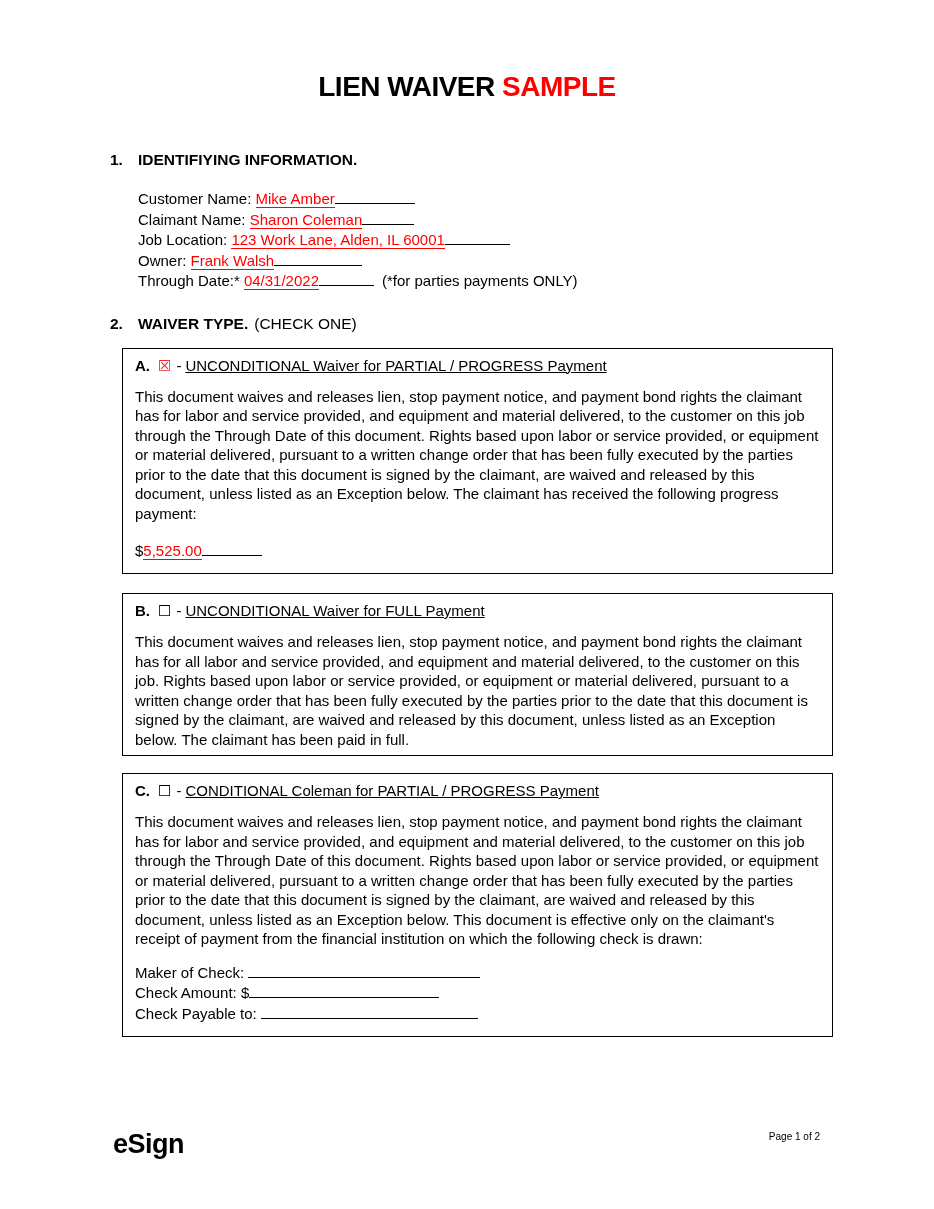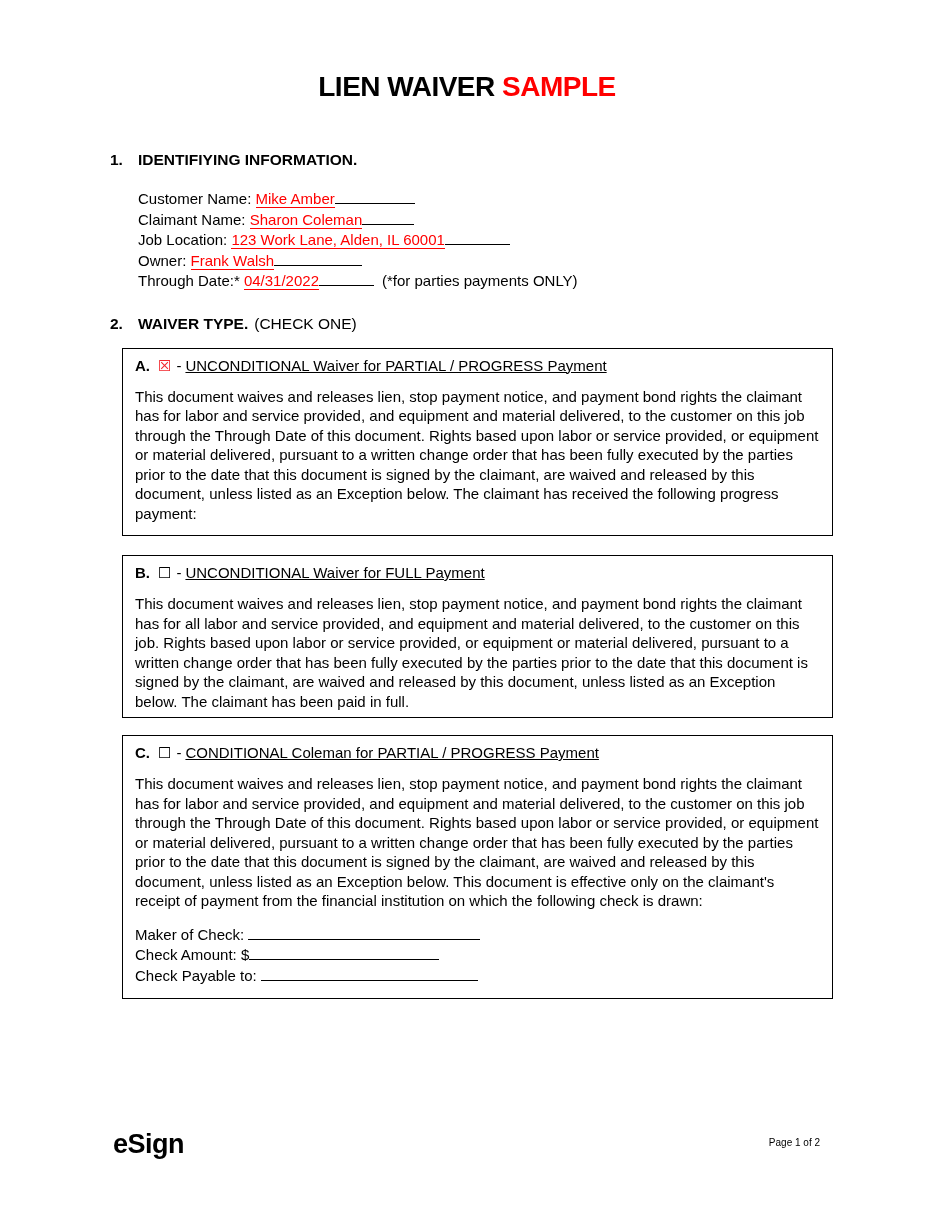--- a/index.html
+++ b/index.html
@@ -61,21 +61,21 @@
   .cb-glyph.checked { color: #f2262b; }
   .dash { margin: 0 4px 0 2px; }
   .opt-title { text-decoration: underline; }
   .box p { margin-top: 10px; line-height: 19.5px; }
   .amount-line { margin-top: 18px; line-height: 20px; }
   .check-fields { margin-top: 14px; line-height: 20.5px; }
 
   
   .footer {
     position: absolute; left: 0; right: 0; top: 1128px;
-    display: flex; justify-content: space-between; align-items: center;
+    display: flex; justify-content: space-between; align-items: flex-start;
     padding: 0 114px 0 113px;
   }
   .logo { font-size: 27px; font-weight: bold; letter-spacing: -0.5px; line-height: 32px; }
   .page-indicator { font-size: 10px; line-height: 18px; margin-bottom: 3px; }
 </style>
 </head>
 <body>
 
 <div class="page">
 
@@ -98,20 +98,21 @@
     <span class="num">2.</span>
     <span class="head-bold">WAIVER TYPE.</span>
     <span class="head-normal">(CHECK ONE)</span>
   </div>
 
   <div class="box box-a">
     <div class="box-head">
       <span class="letter">A.</span><span class="cb-glyph checked">☒</span><span class="dash">-</span><span class="opt-title">UNCONDITIONAL Waiver for PARTIAL / PROGRESS Payment</span>
     </div>
     <p>This document waives and releases lien, stop payment notice, and payment bond rights the claimant has for labor and service provided, and equipment and material delivered, to the customer on this job through the Through Date of this document. Rights based upon labor or service provided, or equipment or material delivered, pursuant to a written change order that has been fully executed by the parties prior to the date that this document is signed by the claimant, are waived and released by this document, unless listed as an Exception below. The claimant has received the following progress payment:</p>
+    <div class="amount-line"><span>$</span><span class="val">5,525.00</span><span class="blank w-amount"></span></div>
   </div>
 
   <div class="box box-b">
     <div class="box-head">
       <span class="letter">B.</span><span class="cb-glyph">☐</span><span class="dash">-</span><span class="opt-title">UNCONDITIONAL Waiver for FULL Payment</span>
     </div>
     <p>This document waives and releases lien, stop payment notice, and payment bond rights the claimant has for all labor and service provided, and equipment and material delivered, to the customer on this job. Rights based upon labor or service provided, or equipment or material delivered, pursuant to a written change order that has been fully executed by the parties prior to the date that this document is signed by the claimant, are waived and released by this document, unless listed as an Exception below. The claimant has been paid in full.</p>
   </div>
 
   <div class="box box-c">

